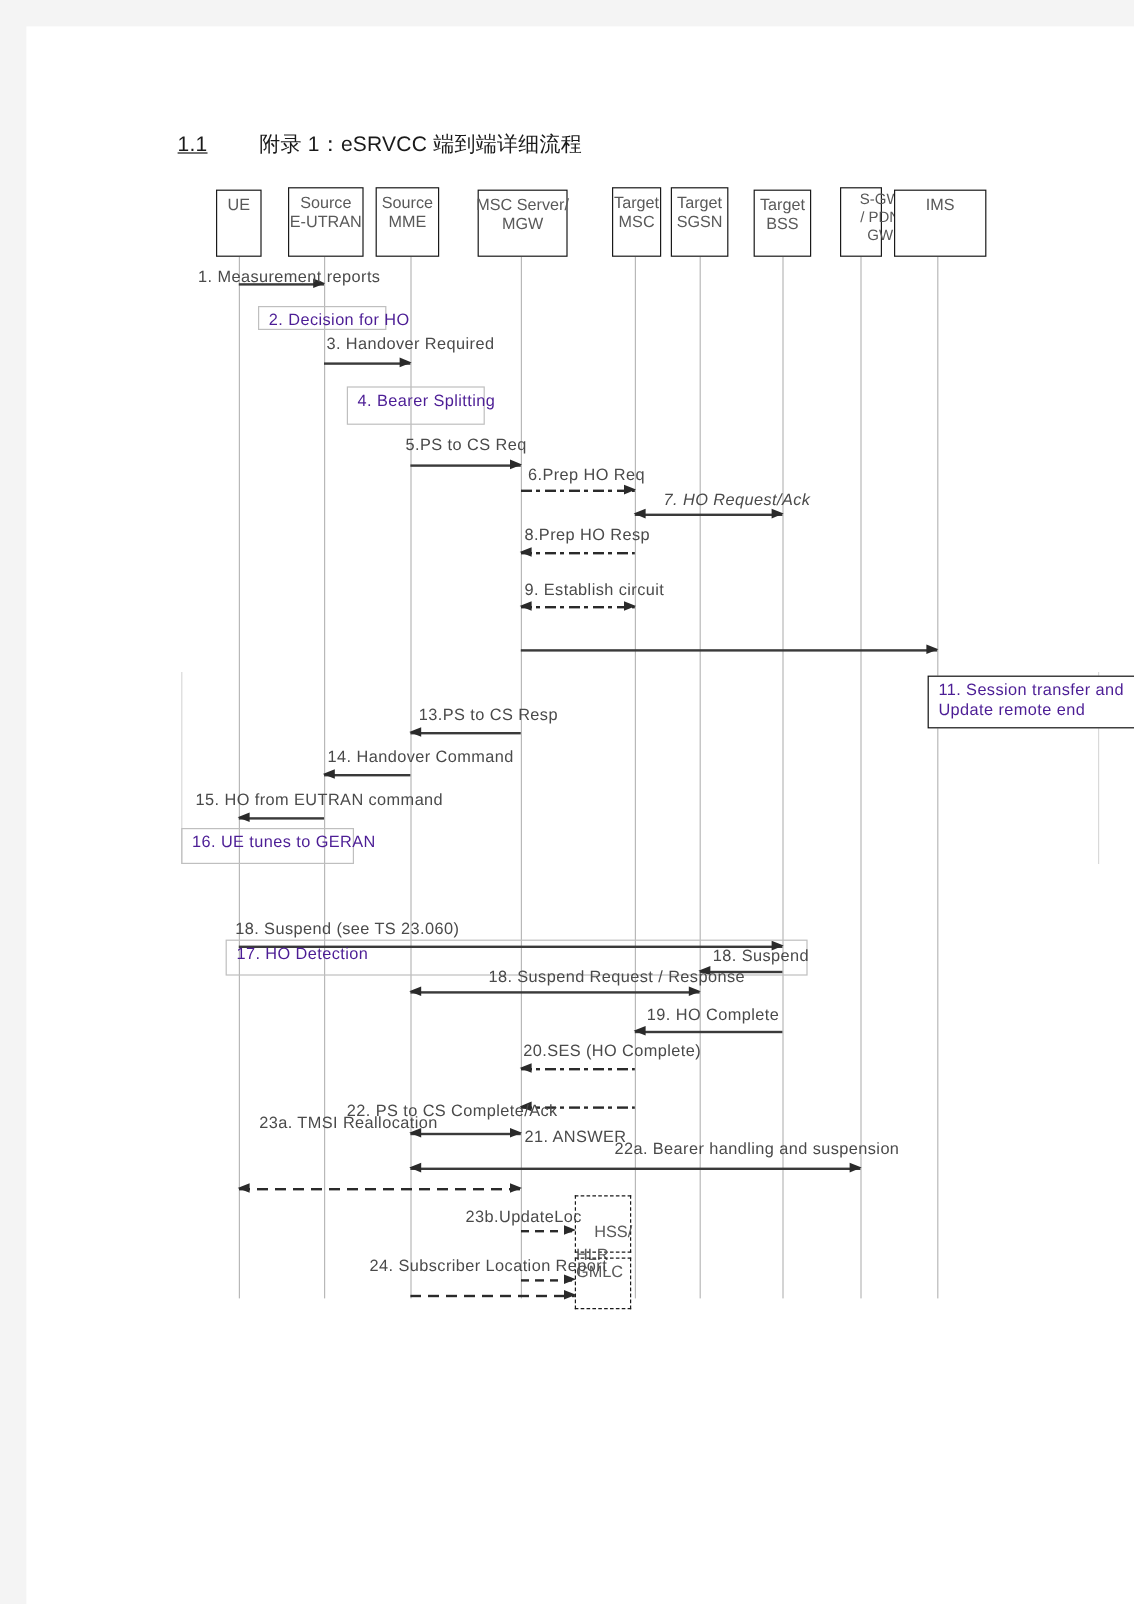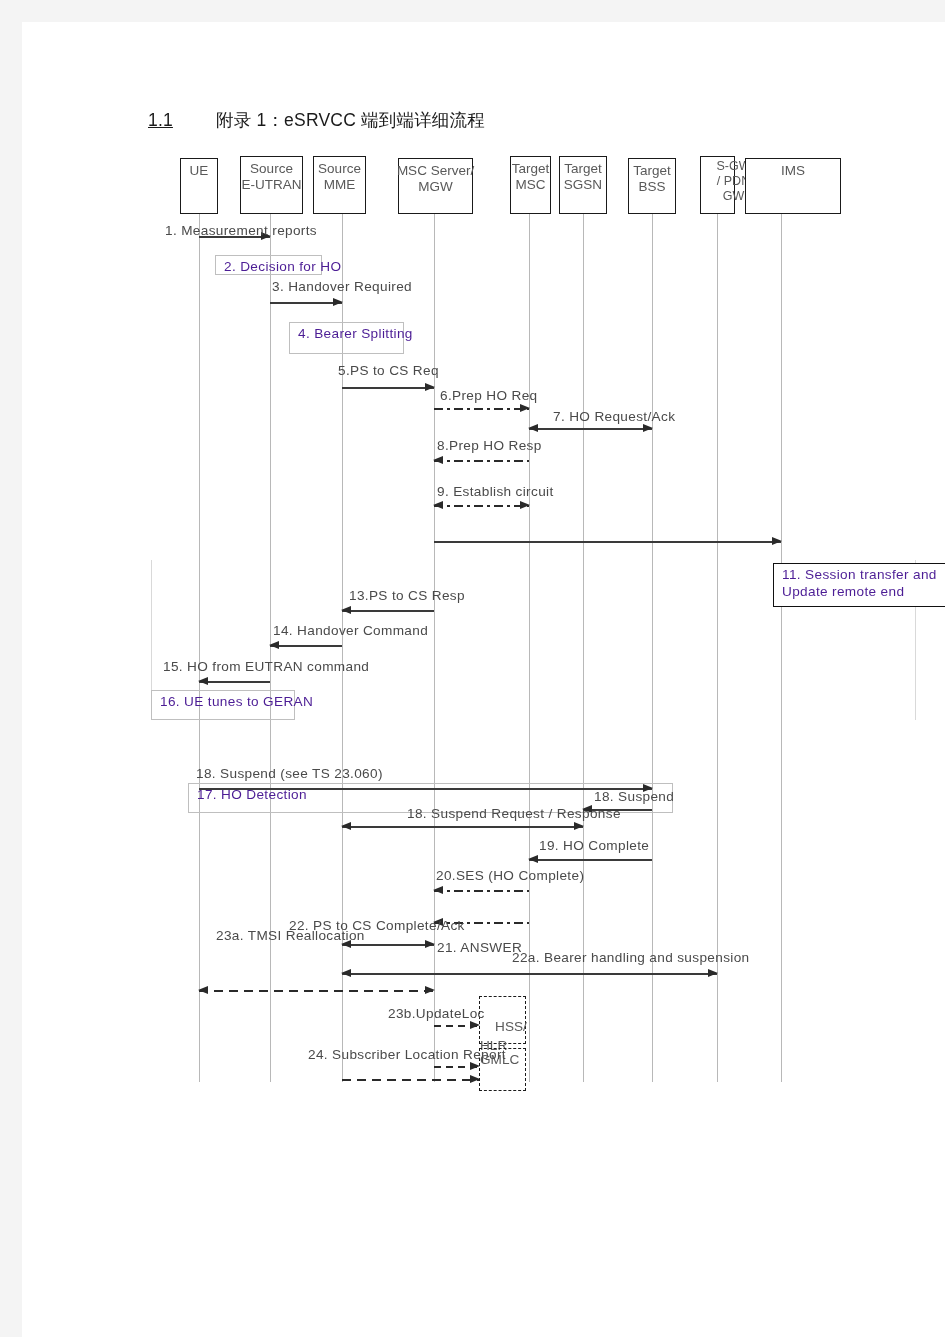--- a/index.html
+++ b/index.html
@@ -204,21 +204,21 @@
     <span>Target
 BSS</span>
   </div>
 
   <div class="actor-box" style="left:700px; top:156px; width:35px; height:58px; white-space:pre; font-size:12.5px; line-height:15px; padding-top:2px;padding-left:32px;">
     <span>S-GW
 / PDN
 GW</span>
   </div>
 
-  <div class="actor-box thin" style="left:745px; top:158px; width:96px; height:56px;">
+  <div class="actor-box thin" style="left:745px; top:158px; width:77px; height:56px;">
     <span>IMS</span>
   </div>
 
   <div class="msg-label" style="left:165px; top:223px;">1. Measurement reports</div>
   <div class="arrow" style="left:199px; top:232px; width:71px;">
     <div class="shaft"></div>
         <div class="head right"></div>
   </div>
 
   <div class="note" style="left:215px; top:255px; width:107px; height:20px;">
@@ -240,21 +240,21 @@
     <div class="shaft"></div>
         <div class="head right"></div>
   </div>
 
   <div class="msg-label" style="left:440px; top:388px;">6.Prep HO Req</div>
   <div class="arrow dashdot" style="left:434px; top:404px; width:95px;">
     <div class="shaft"></div>
         <div class="head right"></div>
   </div>
 
-  <div class="msg-label" style="left:553px; top:409px;">7. HO Request/Ack</div>
+  <div class="msg-label" style="left:553px; top:409px;font-style:italic;">7. HO Request/Ack</div>
   <div class="arrow" style="left:529px; top:424px; width:123px;">
     <div class="shaft"></div>
     <div class="head left"></div>
     <div class="head right"></div>
   </div>
 
   <div class="msg-label" style="left:437px; top:438px;">8.Prep HO Resp</div>
   <div class="arrow dashdot" style="left:434px; top:456px; width:95px;">
     <div class="shaft"></div>
         <div class="head left"></div>

